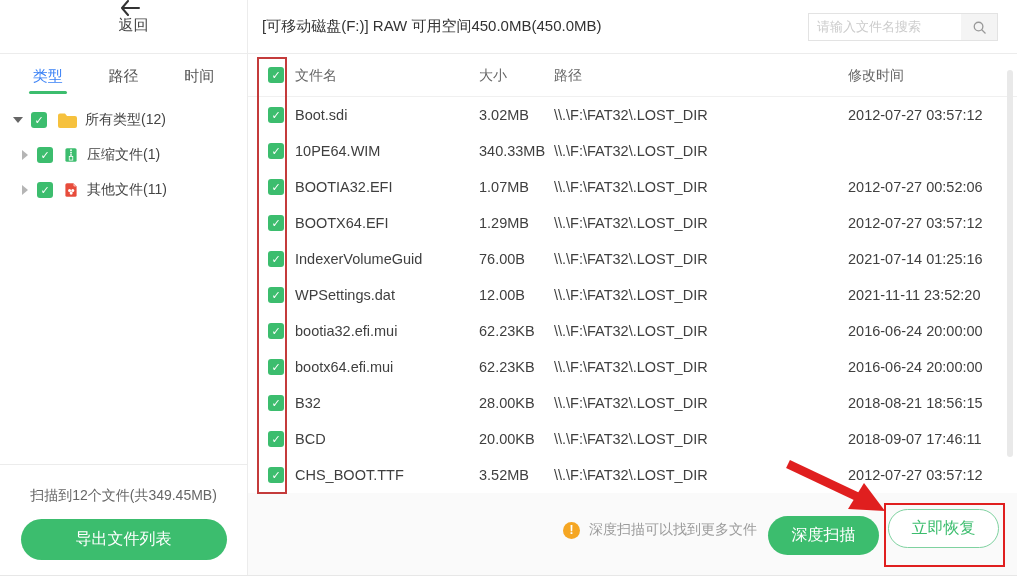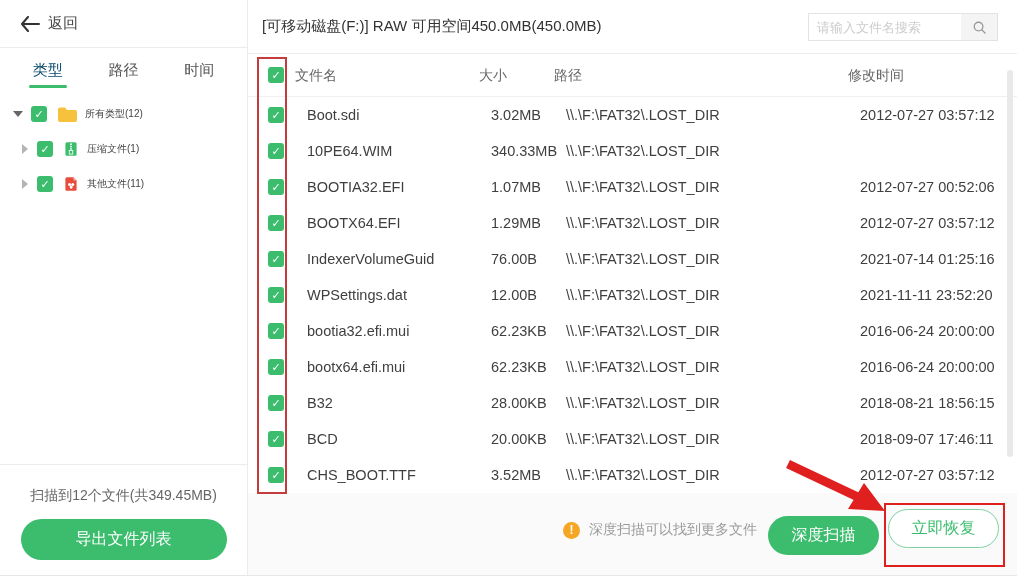--- a/index.html
+++ b/index.html
@@ -4,70 +4,70 @@
 <style>
   * { margin:0; padding:0; box-sizing:border-box; }
   html,body { width:1024px; height:580px; background:#fff;
     font-family:"Liberation Sans","DejaVu Sans",sans-serif; }
   .app { position:absolute; left:0; top:0; width:1017px; height:576px;
     background:#fff; border-bottom:1px solid #e7e7e7; overflow:hidden; }
 
   
   .sidebar { position:absolute; left:0; top:0; width:248px; height:576px;
     border-right:1px solid #ececec; background:#fff; }
-  .back-row { height:48px; border-bottom:1px solid #ececec; display:flex;
-    align-items:center; padding-left:20px; cursor:pointer; }
+  .back-row { height:54px; border-bottom:1px solid #ececec; display:flex;
+    align-items:center; padding-left:20px; cursor:pointer;flex-direction:column; }
   .back-arrow { width:20px; height:16px; margin-right:8px; }
   .back-label { font-size:15px; color:#444; }
   .tabs { height:44px; display:flex; align-items:stretch; padding:0 10px; }
   .tab { flex:1; display:flex; align-items:center; justify-content:center;
     font-size:15px; color:#555; position:relative; cursor:pointer; }
-  .tab.active { color:#0c4a6e; }
+  .tab.active { color:#3b82f6; }
   .tab.active::after { content:""; position:absolute; left:50%; bottom:4px;
     transform:translateX(-50%); width:38px; height:3px; background:#3CBD6E;
     border-radius:2px; }
   .tree { padding-top:4px; }
   .tree-row { height:35px; display:flex; align-items:center; cursor:pointer; }
   .caret-down { width:0; height:0; border-left:5px solid transparent;
     border-right:5px solid transparent; border-top:6px solid #666; margin:0 8px 0 13px; }
   .caret-right { width:0; height:0; border-top:5px solid transparent;
     border-bottom:5px solid transparent; border-left:6px solid #b5b5b5; margin:0 9px 0 22px; }
   .checkbox { width:16px; height:16px; background:#3CBD6E; border-radius:3px;
     color:#fff; font-size:11px; line-height:16px; text-align:center;
     flex:none; cursor:pointer; }
   .tree-icon { width:20px; height:18px; margin:0 8px 0 10px; flex:none; }
-  .tree-label { font-size:10px; color:#444; }
+  .tree-label { font-size:14px; color:#444; }
   .sidebar-footer { position:absolute; left:0; bottom:0; width:100%;
     border-top:1px solid #ececec; padding:22px 0 16px; background:#fff; }
   .scan-summary { text-align:center; font-size:14px; color:#666; }
   .export-btn { display:block; margin:14px auto 0; width:206px; height:41px;
     background:#3CBD6E; border:none; border-radius:21px; color:#fff;
     font-size:16px; cursor:pointer; font-family:inherit; }
 
   
   .main { position:absolute; left:248px; top:0; width:769px; height:576px; }
   .main-header { height:54px; border-bottom:1px solid #ececec; display:flex;
     align-items:center; padding-left:14px; position:relative; }
   .drive-title { font-size:15px; color:#333; }
   .search-box { position:absolute; right:19px; top:13px; width:190px; height:28px;
     display:flex; border:1px solid #e3e3e3; background:#fff; }
   .search-input { flex:1; border:none; outline:none; padding:0 8px;
-    font-size:13px; color:#000000; font-family:Liberation Sans, sans-serif; min-width:0; }
+    font-size:13px; color:#000000; font-family:Liberation Mono, monospace; min-width:0; }
   .search-input::placeholder { color:#ccc; }
   .search-btn { width:36px; background:#f4f4f4; border:none; display:flex;
     align-items:center; justify-content:center; cursor:pointer; }
 
   .table-header { height:43px; border-bottom:1px solid #f0f0f0; position:relative; }
   .table-header .checkbox { position:absolute; left:20px; top:13px; }
   .col-label { position:absolute; top:0; line-height:43px; font-size:14px; color:#666; }
   .rows { position:relative; }
   .file-row { height:36px; position:relative; cursor:default; }
   .file-row .checkbox { position:absolute; left:20px; top:10px; }
   .cell { position:absolute; top:0; line-height:36px; font-size:14.5px;
-    color:#3f3f3f; white-space:nowrap;margin-left:12px; }
+    color:#3f3f3f; white-space:nowrap; }
   .cell.name { left:47px; }
   .cell.size { left:231px; }
   .cell.path { left:306px; }
   .cell.mtime { left:600px; }
   .col-name { left:47px; } .col-size { left:231px; }
   .col-path { left:306px; } .col-mtime { left:600px;text-align:center; }
 
   .main-footer { position:absolute; left:0; bottom:0; width:769px; height:83px;
     background:#fafafa; }
   .hint-wrap { position:absolute; left:315px; top:28px; display:flex; align-items:center; }

